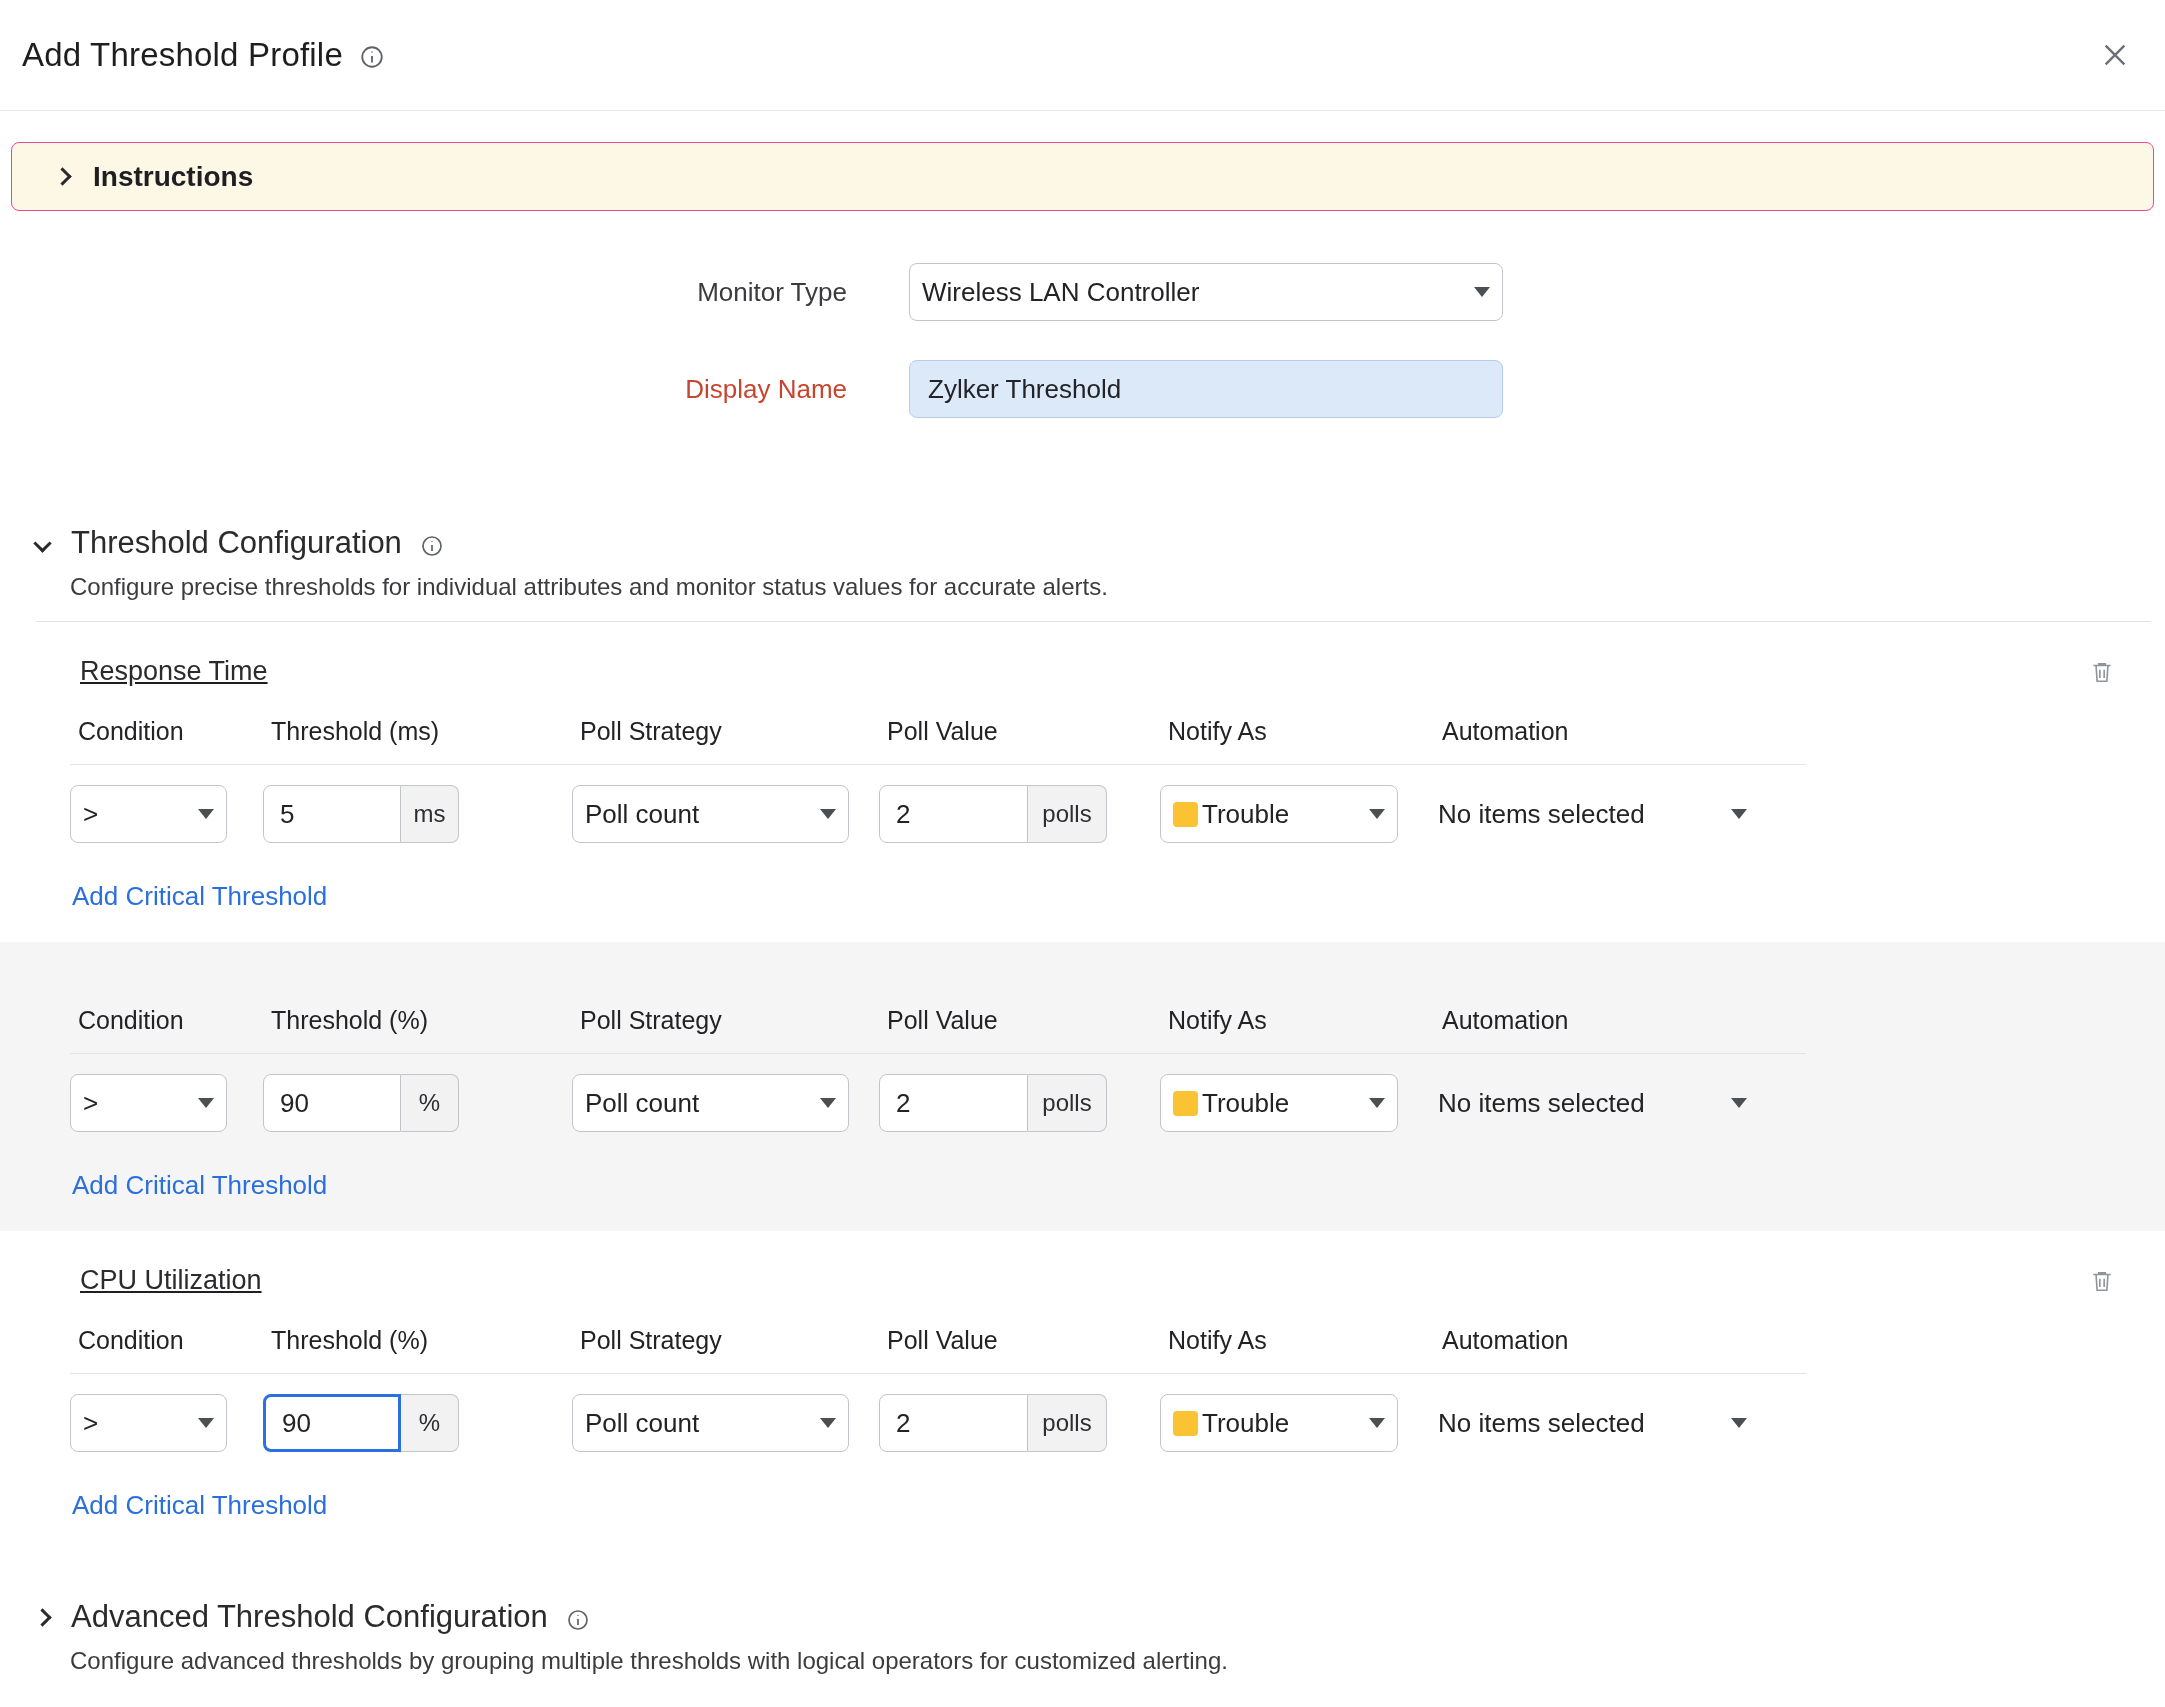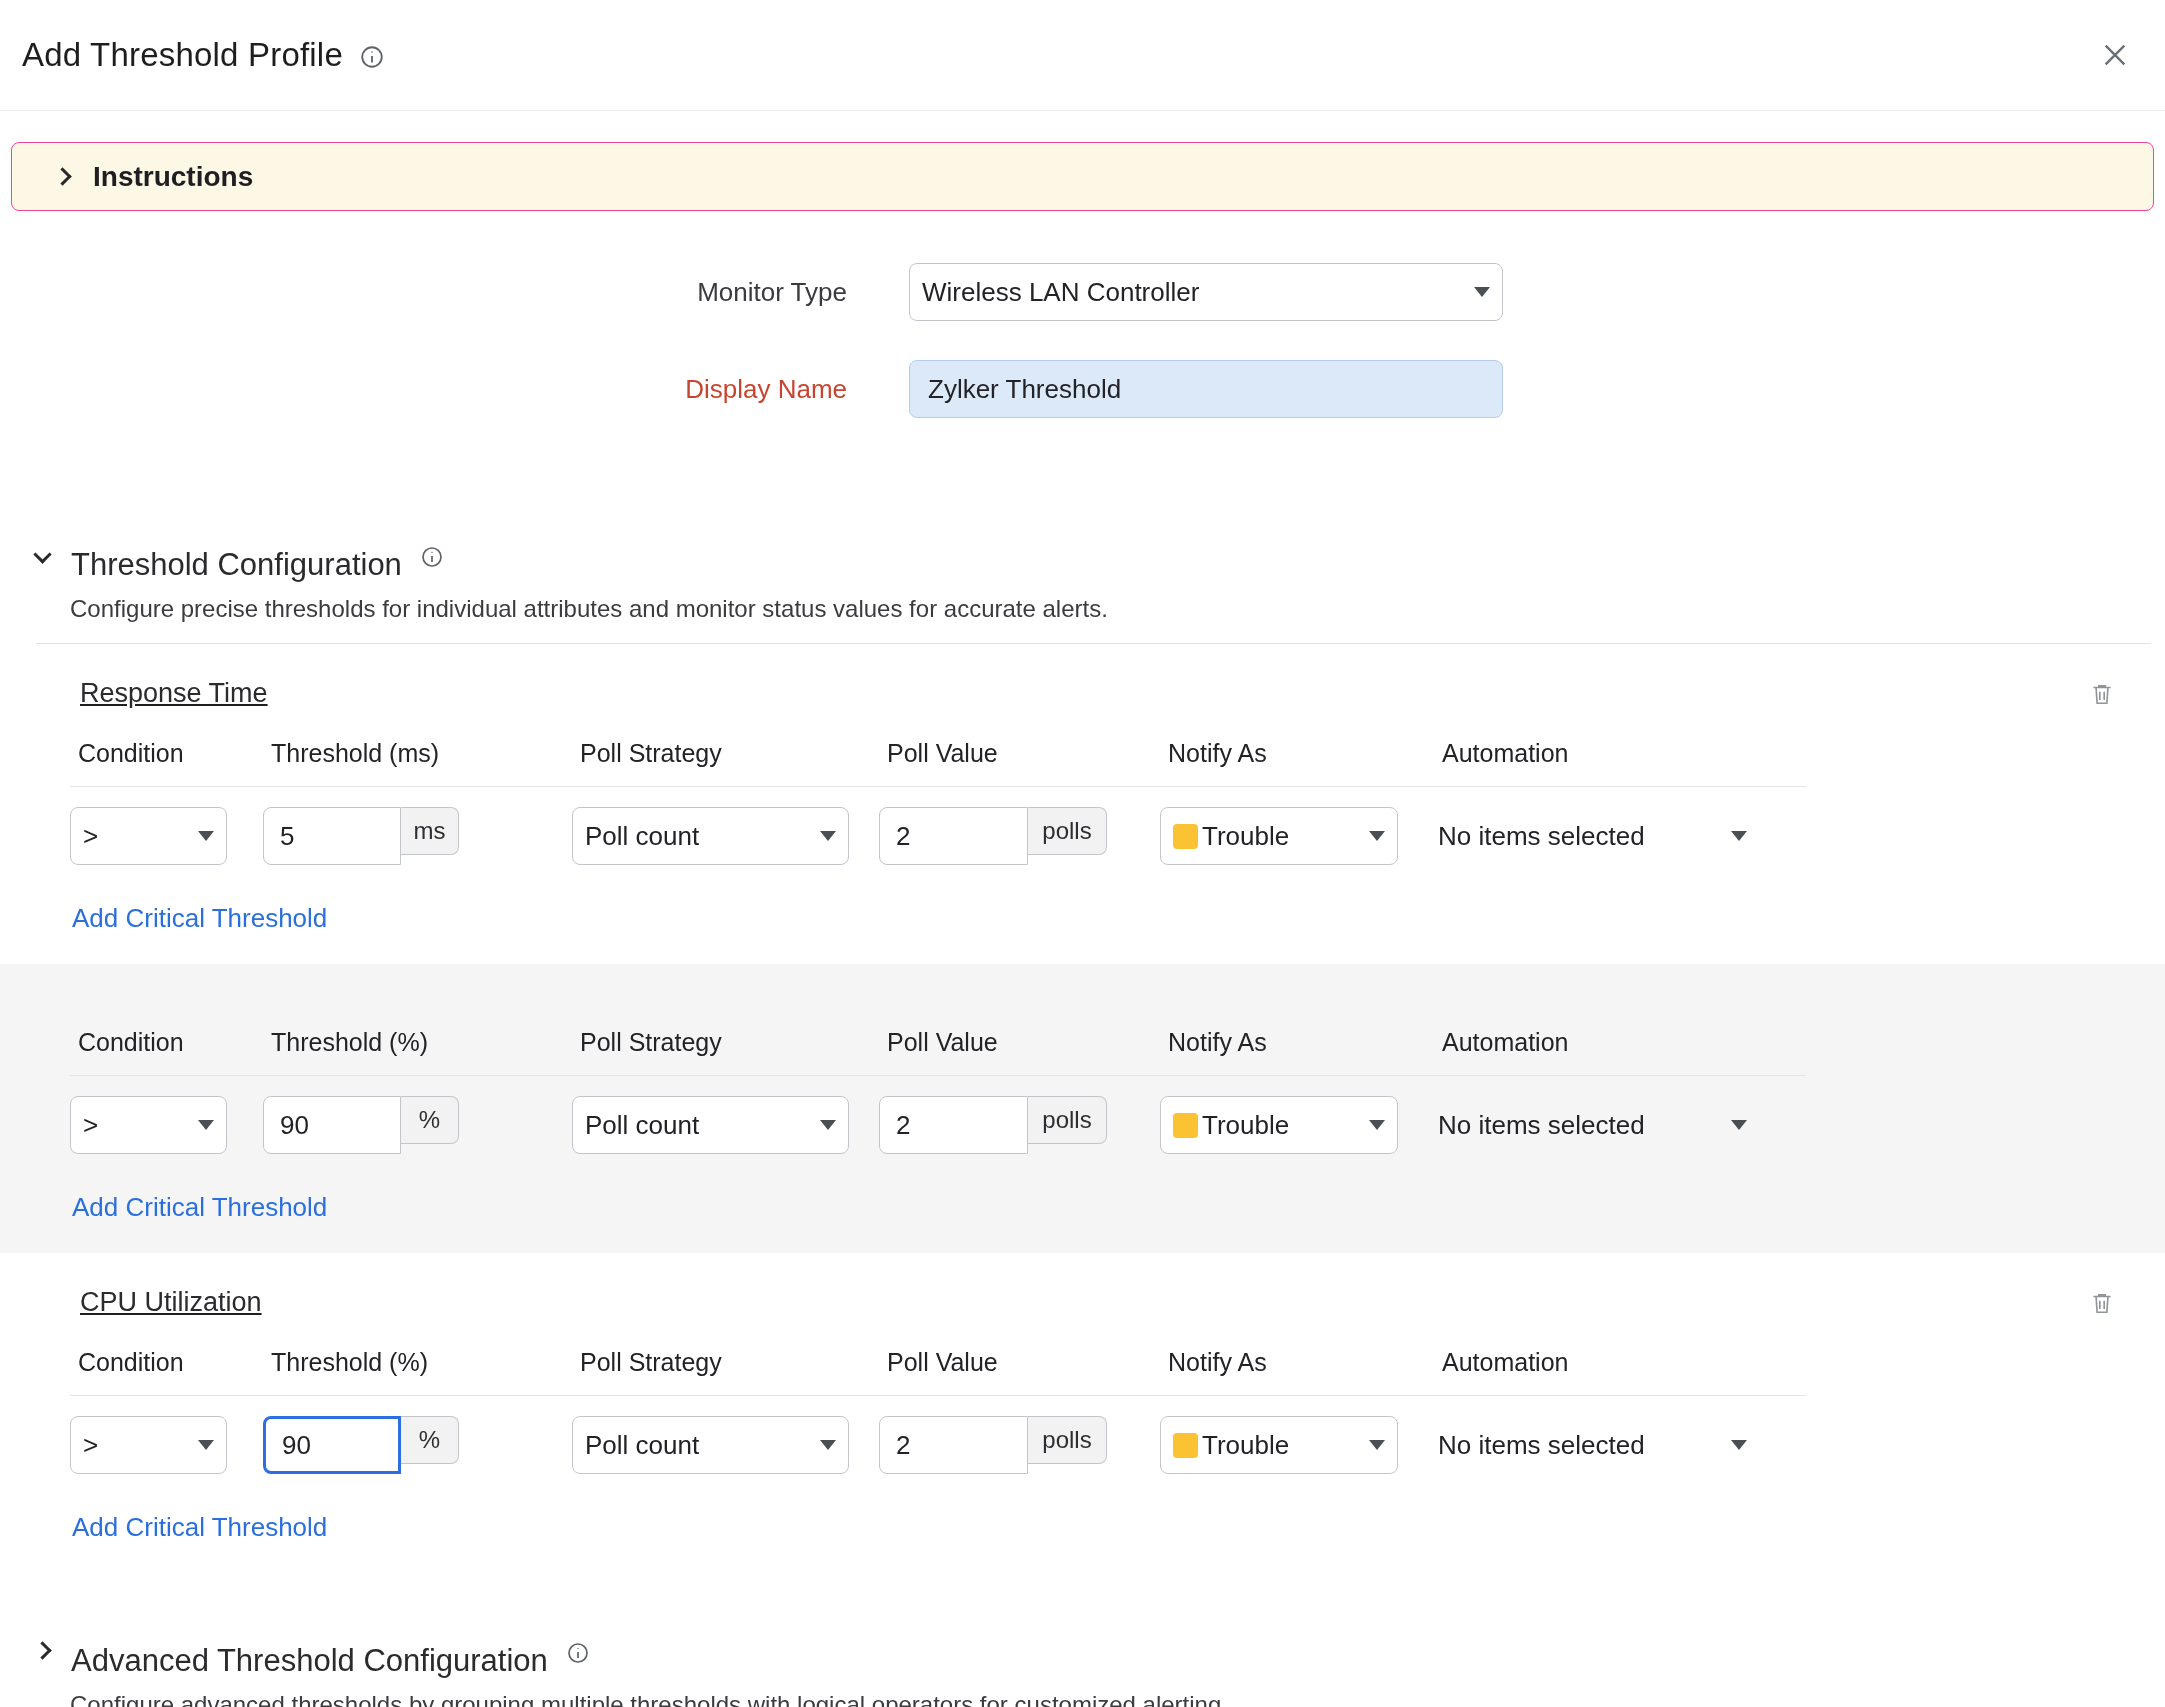--- a/index.html
+++ b/index.html
@@ -46,21 +46,21 @@
   .caret { width:0; height:0; border-left:8px solid transparent;
     border-right:8px solid transparent; border-top:10px solid #4a4f54; flex:none; }
   .text-input {
     height:58px; border-radius:8px; font-size:26px; color:#232327;
     font-family:"Liberation Sans", sans-serif; padding:0 18px; outline:none;
   }
   .display-name-input { width:594px; background:#dce9f9; border:1px solid #b6cdea; }
 
   
   .section-head { display:flex; align-items:center; padding-left:36px; }
-  .section-head .title { font-size:31px; font-weight:500; color:#2b2b2e; margin-left:22px;margin-top:22px; }
+  .section-head .title { font-size:31px; font-weight:500; color:#2b2b2e; margin-left:22px; }
   .section-head .info-icon { margin-left:18px; top:3px; }
   .section-desc { font-size:24px; color:#3c3c40; margin:12px 0 0 70px; }
   .section-divider { border:none; border-top:1px solid #e3e3e5; margin:20px 14px 0 36px; }
 
   .threshold-config { margin-top:107px; }
 
   
   .attr-section { padding:34px 0 30px 0; }
   .attr-section.highlighted { background:#f5f5f6; }
   .attr-inner { padding:0 50px 0 70px; }
@@ -83,21 +83,21 @@
 
   .input-group { display:flex; }
   .num-input {
     width:138px; height:58px; border:1px solid #c2c6cb; border-radius:8px 0 0 8px;
     padding:0 16px; font-size:26px; color:#232327; outline:none;
     font-family:"Liberation Sans", sans-serif; background:#fff;
   }
   .num-input.focused { border:3px solid #2b6fe0; }
   .num-input.poll { width:149px; }
   .suffix {
-    width:58px; height:48px; border:1px solid #c2c6cb; border-left:none;
+    width:58px; height:58px; border:1px solid #c2c6cb; border-left:none;
     border-radius:0 8px 8px 0; background:#f2f2f3; color:#2e2e32;
     display:flex; align-items:center; justify-content:center; font-size:24px;
   }
   .suffix.wide { width:79px; }
 
   .auto-select { display:flex; align-items:center; height:58px; font-size:26px;
     color:#232327; cursor:pointer; padding-left:4px; }
   .auto-select .caret { margin-left:86px; }
 
   .add-critical { display:inline-block; margin-top:38px; padding-left:2px;

